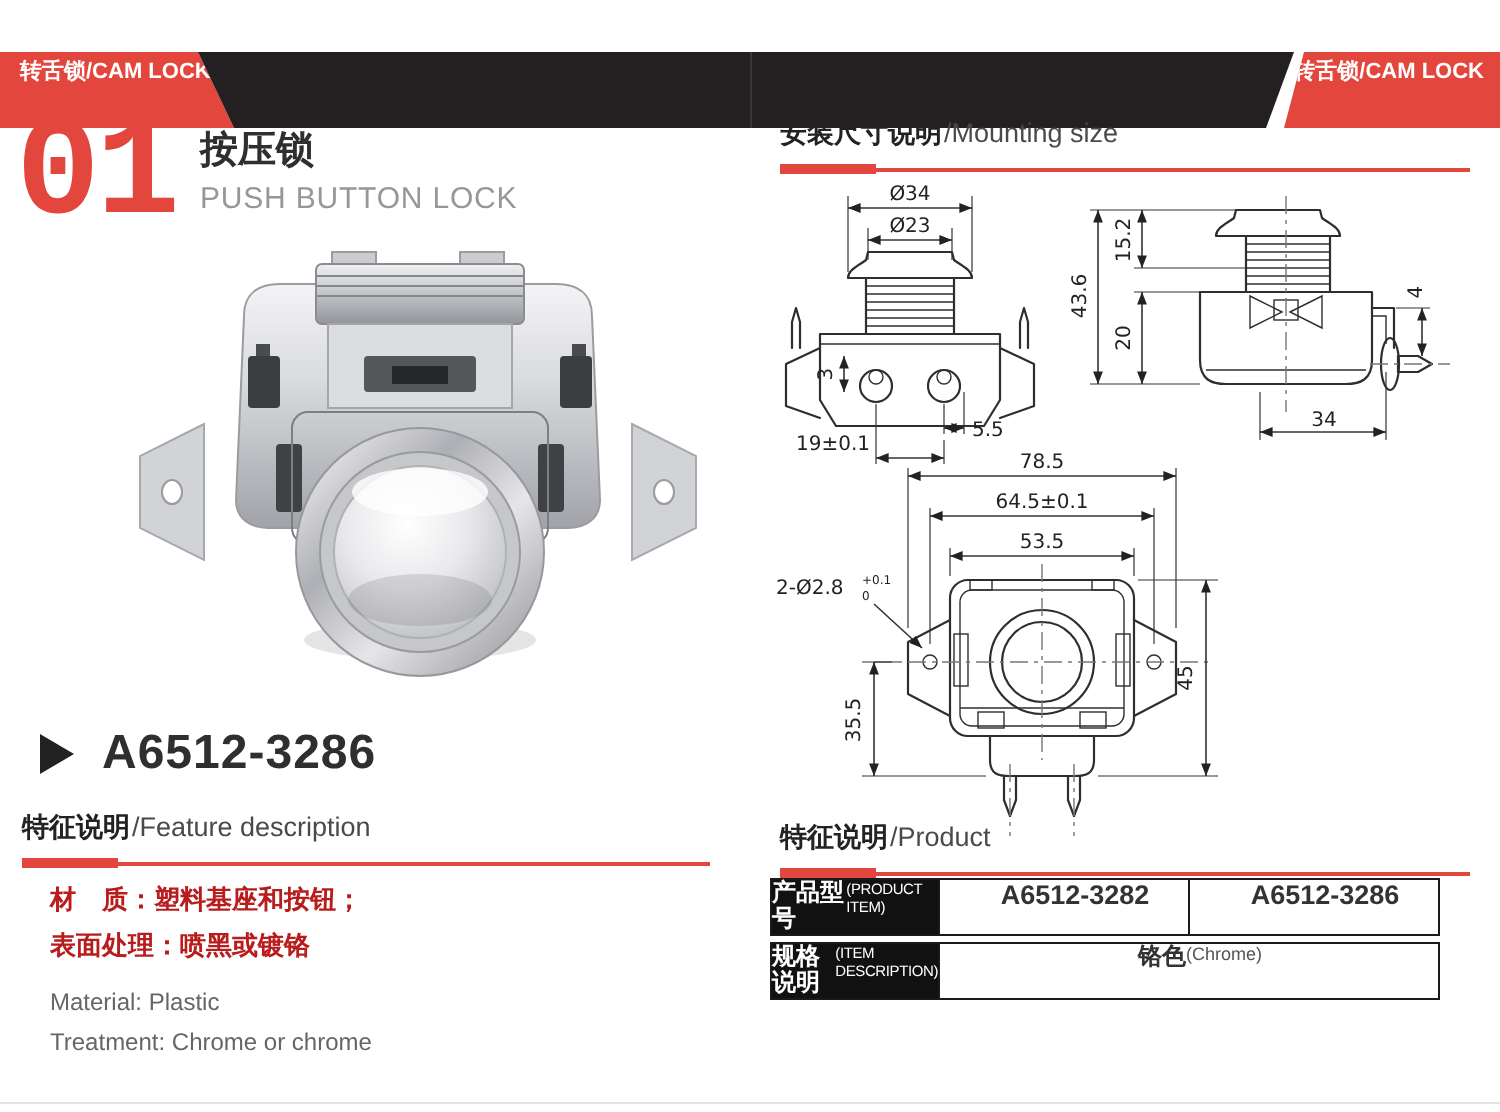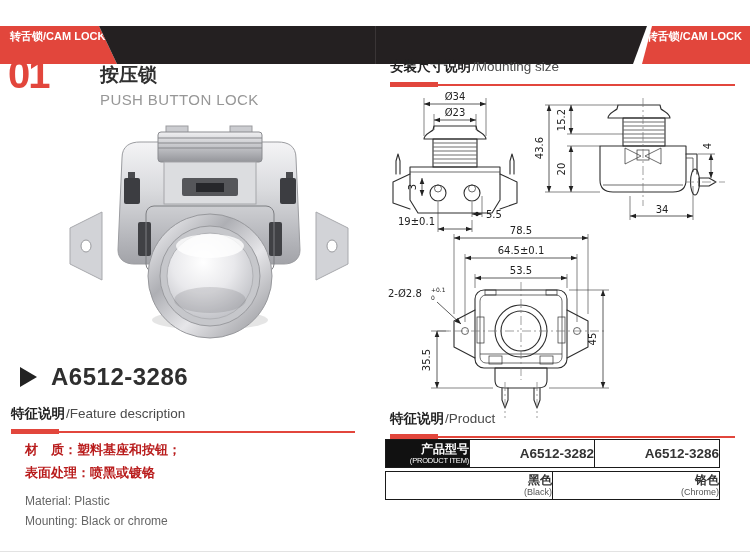--- a/index.html
+++ b/index.html
@@ -12,21 +12,21 @@
     clip-path:polygon(0 0,99px 0,117px 100%,0 100%);
     color:#fff;font-size:11px;font-weight:bold;line-height:21px;padding-left:10px;box-sizing:border-box;}
   .bar-dark{left:97px;width:550px;background:#242021;
     clip-path:polygon(2px 0,100% 0,calc(100% - 14px) 100%,20px 100%);}
   .bar-dark .split{position:absolute;left:278px;top:0;width:1px;height:100%;background:#3a3536;}
   .bar-red-right{left:640px;width:110px;background:#e2463c;
     clip-path:polygon(12px 0,100% 0,100% 100%,2px 100%);
     color:#fff;font-size:11px;font-weight:bold;line-height:21px;text-align:right;padding-right:8px;box-sizing:border-box;}
 
   
-  .num01{position:absolute;left:8px;top:54px;font-size:40px;font-weight:bold;color:#e2463c;line-height:1;letter-spacing:-2px;}
+  .num01{position:absolute;left:8px;top:54px;font-size:70px;font-weight:bold;color:#e2463c;line-height:1;letter-spacing:-2px;font-family:Liberation Mono, monospace;}
   .title-block{position:absolute;left:80px;top:62px;margin-left:20px;}
   .title-zh{font-size:19px;font-weight:bold;color:#2f2f2f;}
   .title-en{font-size:15px;color:#979797;margin-top:3px;letter-spacing:0.4px;}
 
   .code-row{position:absolute;left:20px;top:363px;display:flex;align-items:center;}
   .tri{width:0;height:0;border-left:17px solid #222;border-top:10px solid transparent;border-bottom:10px solid transparent;}
   .code-text{margin-left:14px;font-size:24px;font-weight:bold;color:#2f2f2f;letter-spacing:0.5px;}
 
   
   .sec{position:absolute;}
@@ -39,21 +39,21 @@
 
   
   .feature-text{position:absolute;left:25px;top:438px;}
   .f-zh{font-size:13px;font-weight:bold;color:#b91c1c;line-height:23px;}
   .f-en{font-size:12px;color:#666;line-height:20px;margin-top:7px;}
 
   
   .spec-table{position:absolute;left:385px;top:439px;width:335px;}
   .spec-row{display:flex;border:1.5px solid #1a1a1a;box-sizing:border-box;height:29px;background:#fff;}
   .spec-row + .spec-row{margin-top:3px;}
-  .cell{display:flex;flex-direction:column;justify-content:center;align-items:flex-end;box-sizing:border-box;}
+  .cell{display:flex;flex-direction:row;justify-content:center;align-items:flex-start;box-sizing:border-box;}
   .cell.head{width:84px;background:#111;color:#fff;border-right:1.5px solid #1a1a1a;}
   .cell.head .zh{font-size:12px;font-weight:bold;line-height:13px;}
   .cell.head .en{font-size:7.5px;line-height:9px;letter-spacing:-0.2px;}
   .cell.val{flex:1;border-right:1.5px solid #1a1a1a;padding-left:11px;}
   .cell.val:last-child{border-right:none;}
   .val-big{font-size:13.5px;font-weight:bold;color:#333;}
   .val-zh{font-size:12px;font-weight:bold;color:#333;line-height:13px;}
   .val-en{font-size:9px;color:#555;line-height:10px;}
 
   
@@ -161,21 +161,21 @@
     <div class="sec-rule">
         <span class="thin"></span>
         <span class="thick"></span>
       </div>
   </div>
   <div class="feature-text">
     <div class="f-zh">材　质：塑料基座和按钮；</div>
     <div class="f-zh">表面处理：喷黑或镀铬</div>
     <div class="f-en">
       <div>Material: Plastic</div>
-      <div>Mounting: Black or chrome</div>
+      <div>Treatment: Chrome or chrome</div>
     </div>
   </div>
 
   <div class="sec" style="left:390px;top:58px;width:345px;">
     <div class="sec-title">
       <span class="zh">安装尺寸说明</span><span class="en">/Mounting size</span>
     </div>
     <div class="sec-rule">
         <span class="thin"></span>
         <span class="thick"></span>
@@ -348,23 +348,23 @@
         <div class="en">(PRODUCT ITEM)</div>
       </div>
       <div class="cell val">
         <div class="val-big">A6512-3282</div>
       </div>
       <div class="cell val">
         <div class="val-big">A6512-3286</div>
       </div>
     </div>
     <div class="spec-row">
-      <div class="cell val">
-        <div class="val-zh">黑色</div>
-        <div class="val-en">(Black)</div>
+      <div class="cell head">
+        <div class="zh">规格说明</div>
+        <div class="en">(ITEM DESCRIPTION)</div>
       </div>
       <div class="cell val">
         <div class="val-zh">铬色</div>
         <div class="val-en">(Chrome)</div>
       </div>
     </div>
   </div>
 
   <div class="bottom-rule"></div>
 </div>

